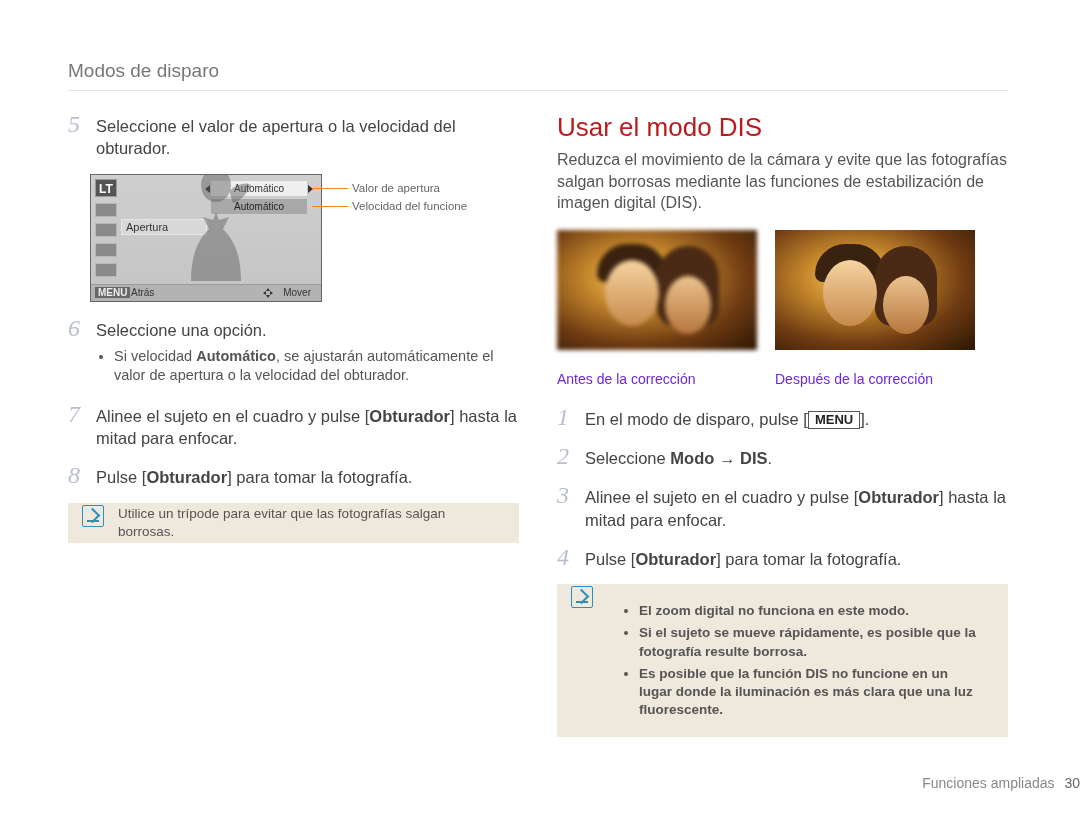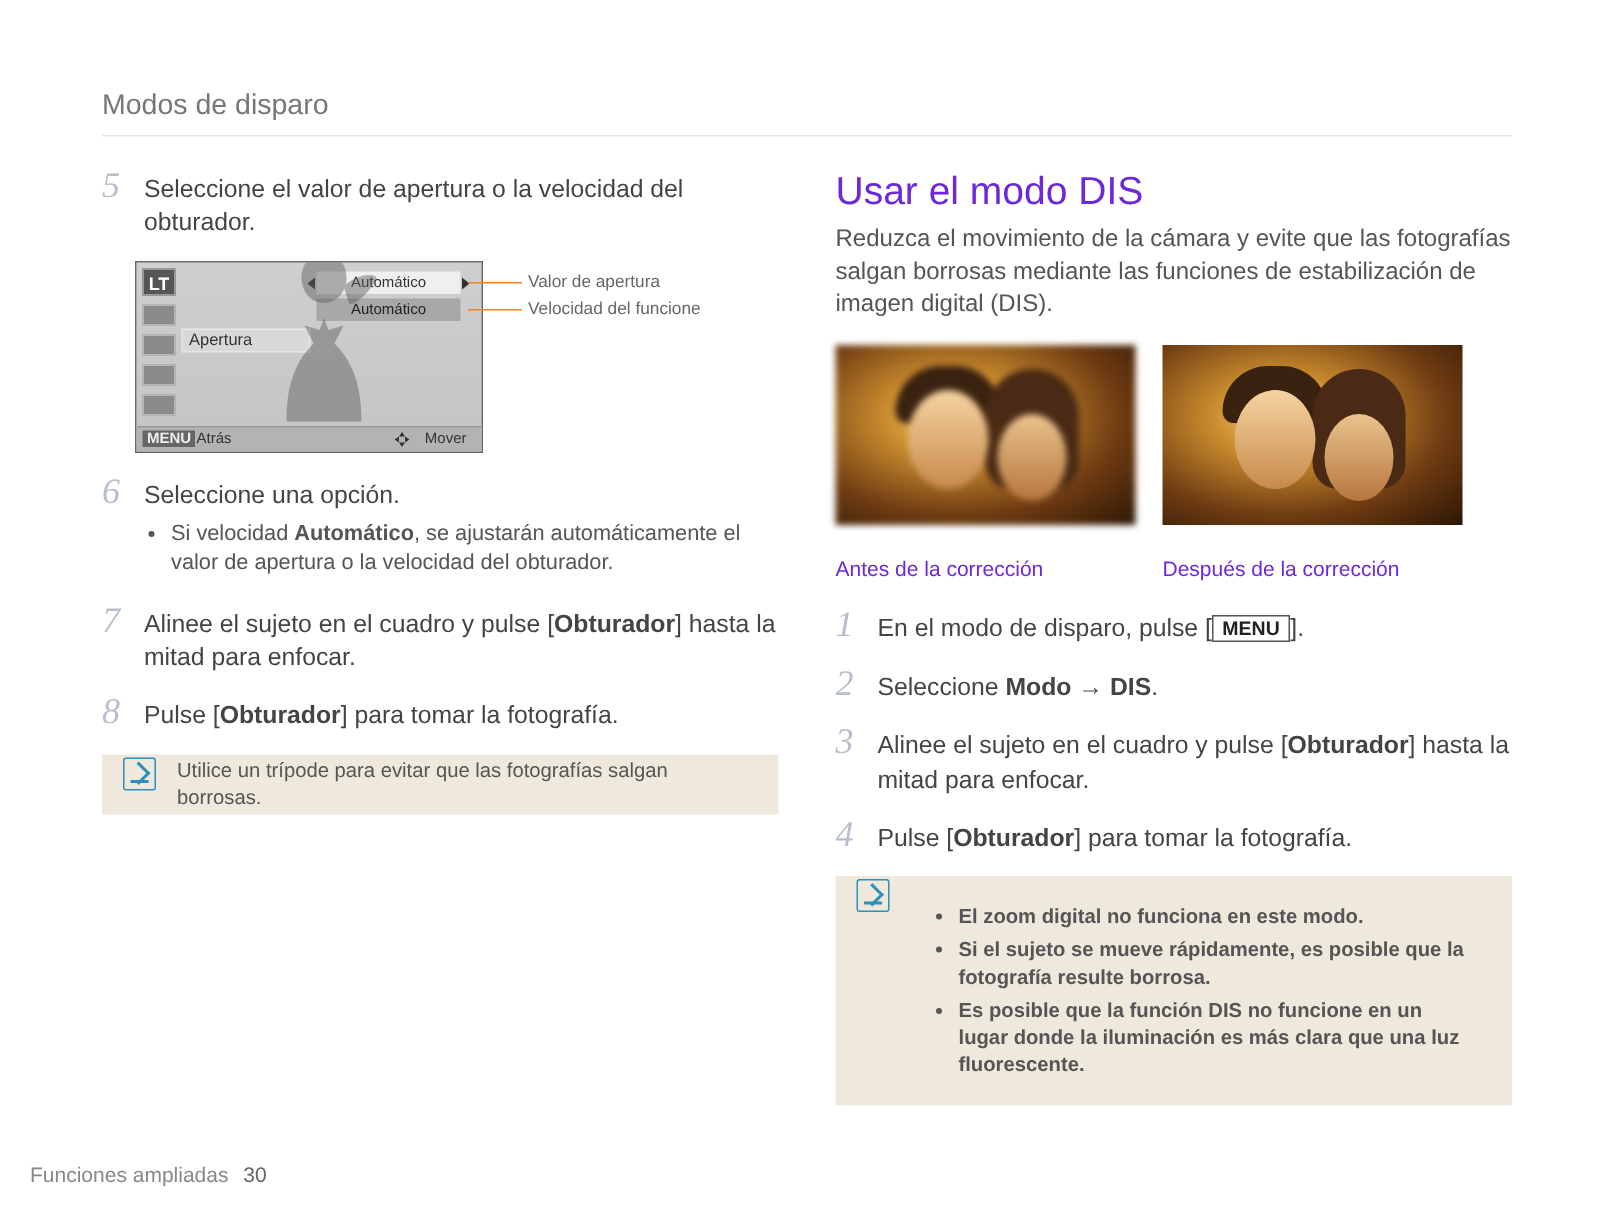--- a/index.html
+++ b/index.html
@@ -58,21 +58,21 @@
     margin: 6px 0 0 0;
     font-size: 14.5px;
     color: #555;
   }
   .step-body .bullet li { margin: 2px 0; }
   b.semi { font-weight: 700; }
 
   
   .h2 {
     font-size: 26px;
-    color: #6d28d9;
+    color: #b91c1c;
     font-weight: 400;
     font-family: "Arial Narrow", Arial, sans-serif;
     margin-bottom: 6px;
   }
   .para { font-size: 16px; color: #555; line-height: 1.35; margin-bottom: 16px; }
 
   
   .lcd-wrap { position: relative; margin: 8px 0 14px 22px; }
   .lcd {
     width: 232px; height: 128px;
@@ -155,21 +155,21 @@
   .photo .face1{ width:54px; height:66px; left:48px; top:30px; background:linear-gradient(#f5d4a1,#c78a4c); }
   .photo .face2{ width:46px; height:58px; left:108px; top:46px; background:linear-gradient(#eac38e,#b6763d); }
   .photo .hair1{ width:70px; height:38px; left:40px; top:14px; background:#3a2210; border-radius:40px 40px 10px 10px; }
   .photo .hair2{ width:62px; height:80px; left:100px; top:16px; background:#4a2a14; border-radius:36px 36px 20px 20px; }
   .caption{ font-size:14px; color:#6d28d9; margin-top:21px; margin-bottom:18px; }
   .cap-row{ display:flex; gap:18px; }
   .cap-row span{ width:200px; }
 
   .footer-page {
     position:absolute; bottom:24px; left:0; right:0;
-    text-align:left; font-size:14px; color:#888;padding-left:20px;
+    text-align:right; font-size:14px; color:#888;padding-left:20px;
   }
   .footer-page .num{ color:#666; margin-left:6px; }
 
   .kbd{
     display:inline-block; padding:0 6px; border:1px solid #555;
     font-weight:bold; font-size:13px; background:#fff; color:#222;
     line-height:1.25; vertical-align:1px;
   }
 </style>
 </head>

